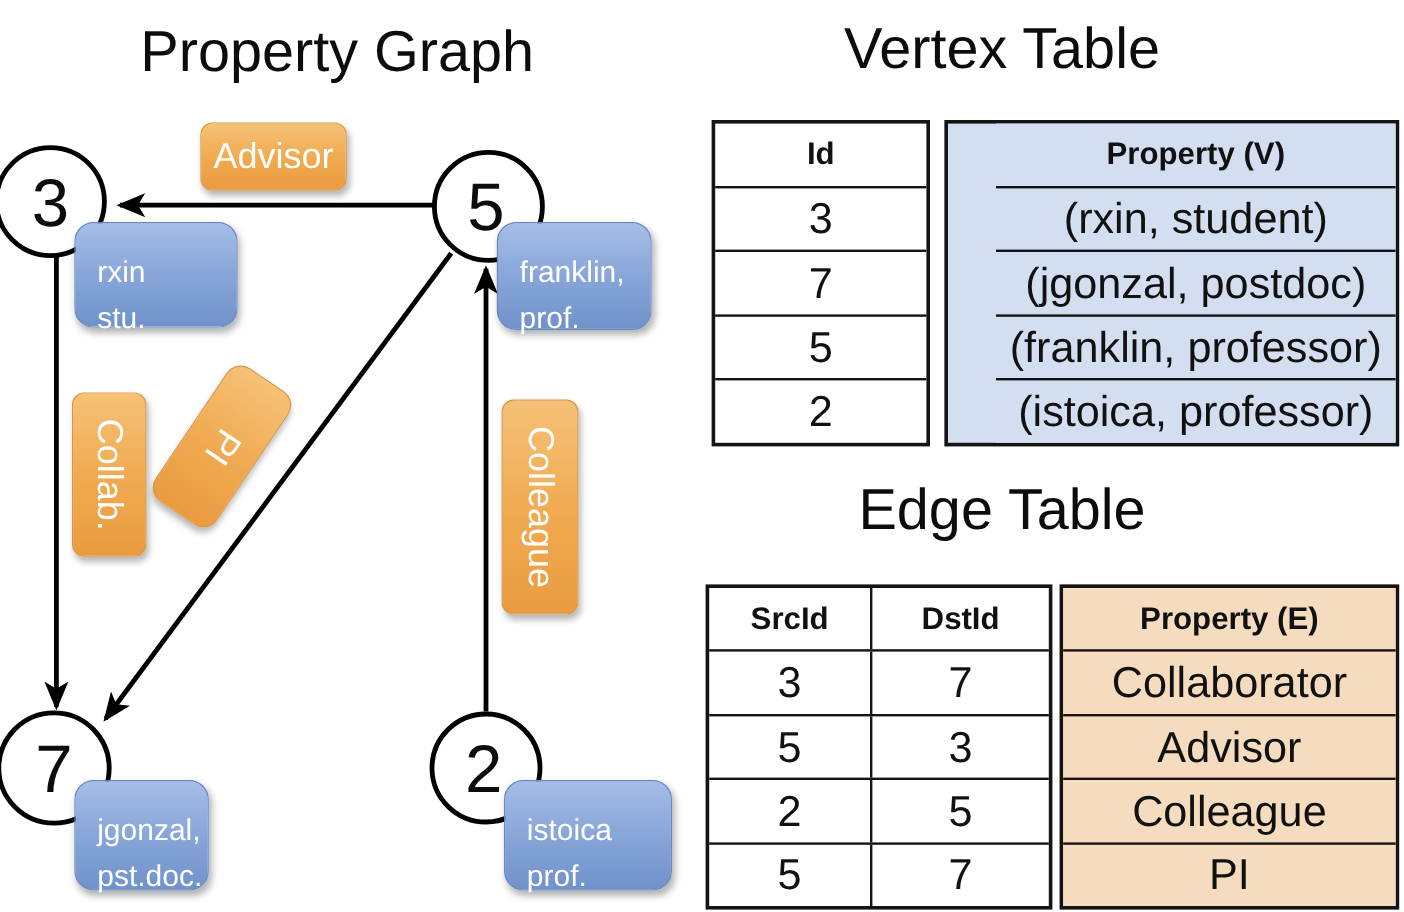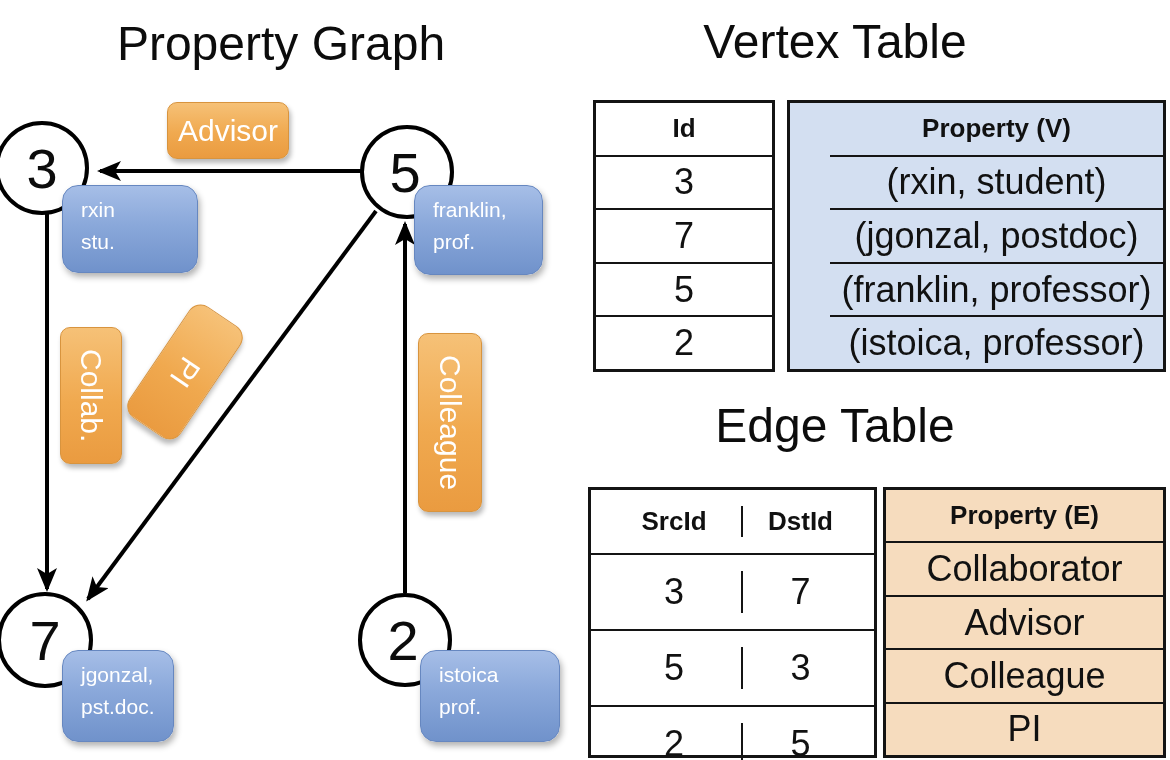--- a/index.html
+++ b/index.html
@@ -29,38 +29,38 @@
   #elabel-advisor{left:167px;top:102px;width:120px;height:55px;}
   #elabel-collab{left:60px;top:327px;width:60px;height:135px;}
   #elabel-pi{left:154px;top:305px;width:60px;height:132px;transform:rotate(34deg);border-radius:14px;}
   #elabel-colleague{left:418px;top:333px;width:62px;height:177px;}
 
   
   .vbox{
     position:absolute;z-index:3;
     background:linear-gradient(180deg,#a6bee7 0%,#8aa8da 45%,#7092cb 100%);
     border:1px solid #6687c0;border-radius:16px;color:#fff;
-    font-size:21px;line-height:1.5;padding:8px 0 0 18px;box-sizing:border-box;
+    font-size:25px;line-height:1.5;padding:23px 0 0 18px;box-sizing:border-box;
     box-shadow:2px 4px 6px rgba(0,0,0,0.3);
   }
   #vbox-rxin{left:62px;top:185px;width:136px;height:88px;}
   #vbox-franklin{left:414px;top:185px;width:129px;height:90px;}
   #vbox-jgonzal{left:62px;top:650px;width:112px;height:92px;}
   #vbox-istoica{left:420px;top:650px;width:140px;height:92px;}
 
   
   .tbox{
     position:absolute;display:flex;flex-direction:column;
     border:3px solid #141414;box-sizing:border-box;background:#fff;z-index:2;
   }
   .trow{flex:1;display:flex;align-items:center;justify-content:center;
     border-top:2px solid #141414;font-size:36px;}
   .trow:first-child{border-top:none;}
   .trow.head{font-weight:bold;font-size:26px;}
-  .split{display:flex;align-items:stretch;justify-content:stretch;padding:16px;}
+  .split{display:flex;align-items:stretch;justify-content:stretch;padding:0;}
   .split .cell{display:flex;align-items:center;justify-content:center;}
   .split .cell.c1{width:134px;}
   .split .cell.c2{flex:1;border-left:2px solid #141414;}
   #vt-id{left:593px;top:100px;width:182px;height:272px;}
   #vt-prop{left:787px;top:100px;width:379px;height:272px;background:#d3dff1;padding-left:40px;}
   #vt-prop .trow{background:#d3dff1;}
   #et-ids{left:588px;top:487px;width:289px;height:271px;}
   #et-prop{left:883px;top:487px;width:283px;height:271px;background:#f6dcbe;}
   #et-prop .trow{background:#f6dcbe;}
 </style>

